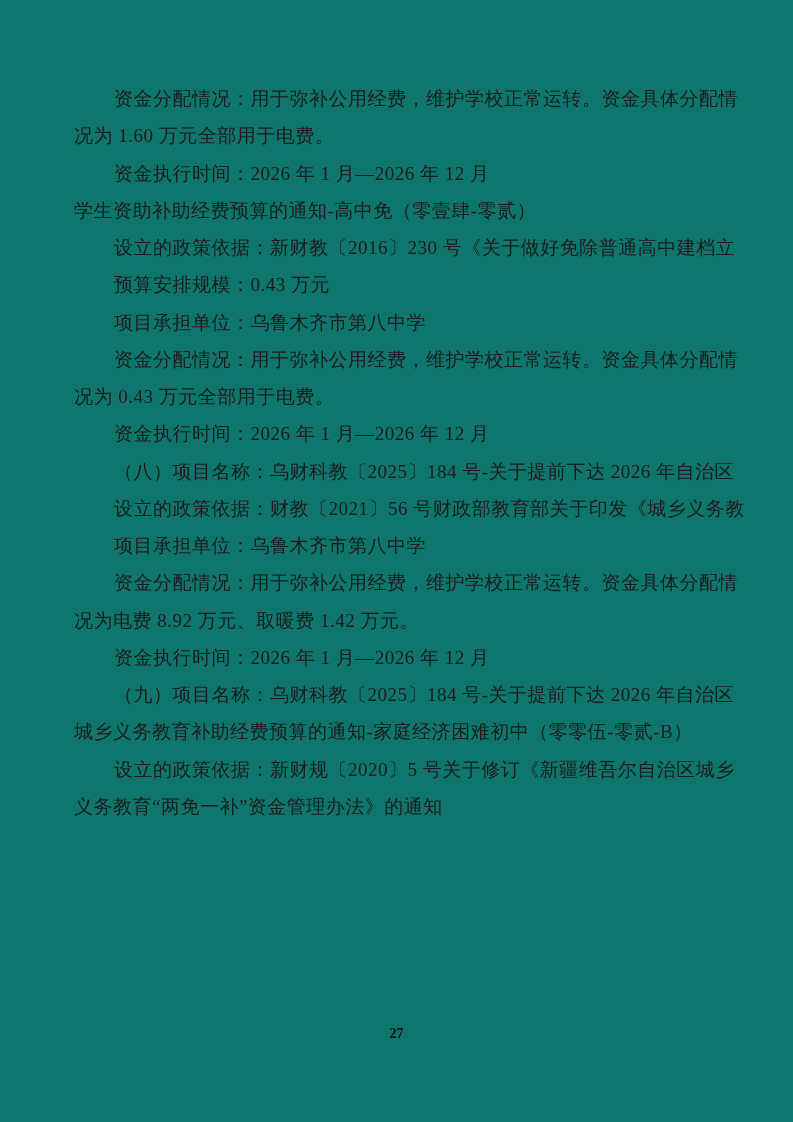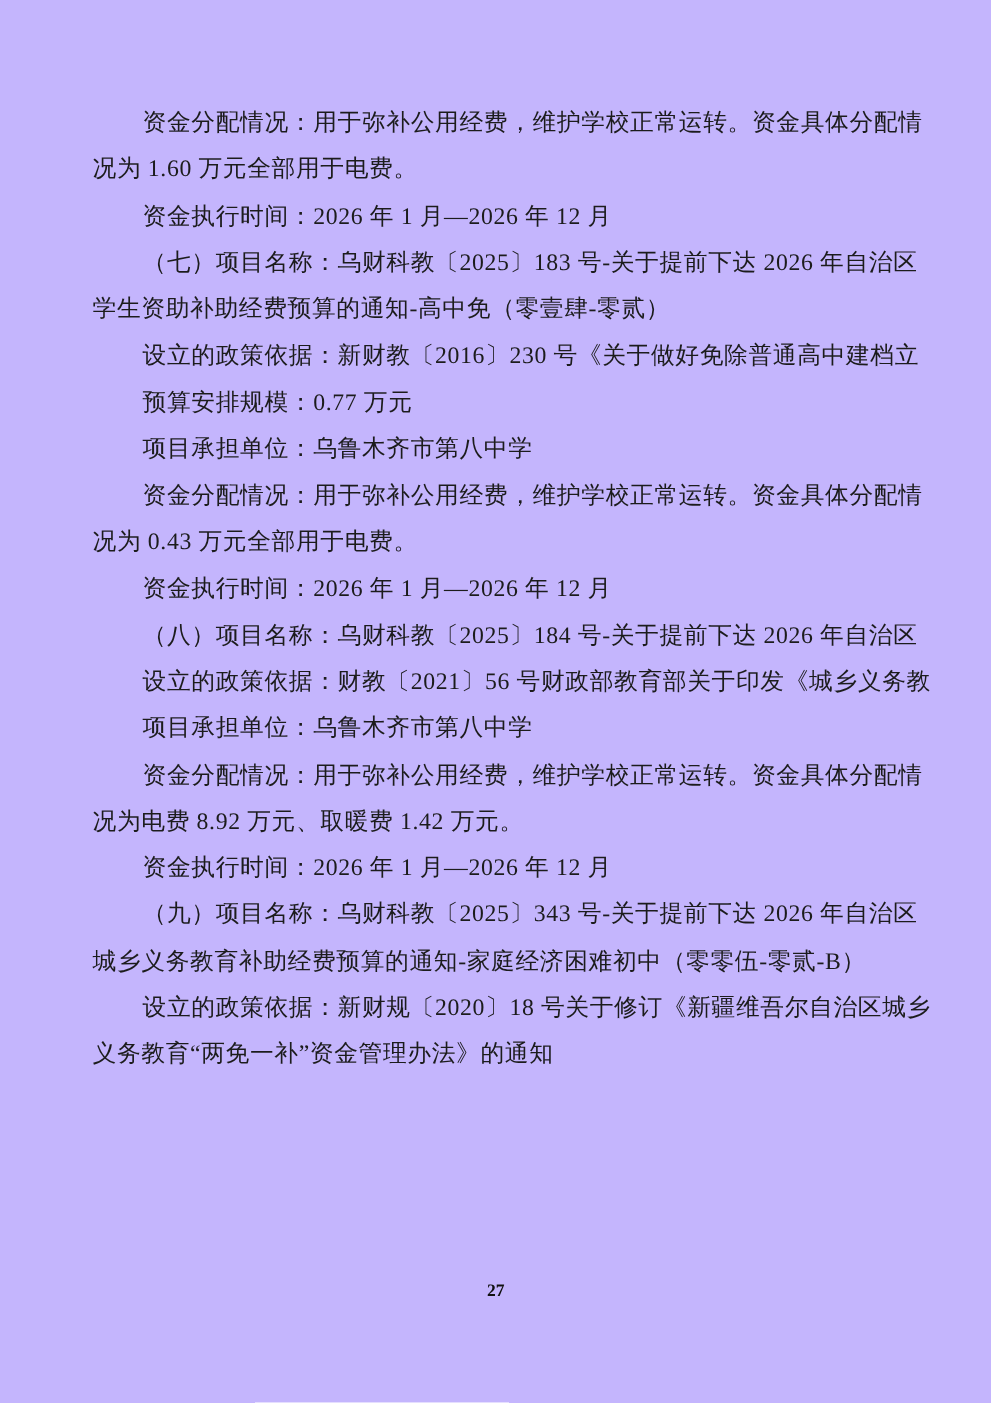--- a/index.html
+++ b/index.html
@@ -4,21 +4,21 @@
 <style>
   html, body {
     margin: 0;
     padding: 0;
     background: #ffffff;
   }
   .page {
     position: relative;
     width: 793px;
     height: 1122px;
-    background: #c4b5fd;
+    background: #0f766e;
     color: #1c1c1c;
     font-family: "Liberation Serif", "DejaVu Serif", serif;
     overflow: hidden;
   }
   .content {
     position: absolute;
     left: 74px;
     top: 80px;
     width: 648px;
   }
@@ -48,33 +48,32 @@
   }
 </style>
 </head>
 <body>
 
 <div class="page">
   <div class="content">
       <div class="line indent">资金分配情况：用于弥补公用经费，维护学校正常运转。资金具体分配情</div>
       <div class="line">况为 1.60 万元全部用于电费。</div>
       <div class="line indent">资金执行时间：2026 年 1 月—2026 年 12 月</div>
-      <div class="line indent">（七）项目名称：乌财科教〔2025〕183 号-关于提前下达 2026 年自治区</div>
       <div class="line">学生资助补助经费预算的通知-高中免（零壹肆-零贰）</div>
       <div class="line indent">设立的政策依据：新财教〔2016〕230 号《关于做好免除普通高中建档立</div>
-      <div class="line indent">预算安排规模：0.77 万元</div>
+      <div class="line indent">预算安排规模：0.43 万元</div>
       <div class="line indent">项目承担单位：乌鲁木齐市第八中学</div>
       <div class="line indent">资金分配情况：用于弥补公用经费，维护学校正常运转。资金具体分配情</div>
       <div class="line">况为 0.43 万元全部用于电费。</div>
       <div class="line indent">资金执行时间：2026 年 1 月—2026 年 12 月</div>
       <div class="line indent">（八）项目名称：乌财科教〔2025〕184 号-关于提前下达 2026 年自治区</div>
       <div class="line indent">设立的政策依据：财教〔2021〕56 号财政部教育部关于印发《城乡义务教</div>
       <div class="line indent">项目承担单位：乌鲁木齐市第八中学</div>
       <div class="line indent">资金分配情况：用于弥补公用经费，维护学校正常运转。资金具体分配情</div>
       <div class="line">况为电费 8.92 万元、取暖费 1.42 万元。</div>
       <div class="line indent">资金执行时间：2026 年 1 月—2026 年 12 月</div>
-      <div class="line indent">（九）项目名称：乌财科教〔2025〕343 号-关于提前下达 2026 年自治区</div>
+      <div class="line indent">（九）项目名称：乌财科教〔2025〕184 号-关于提前下达 2026 年自治区</div>
       <div class="line">城乡义务教育补助经费预算的通知-家庭经济困难初中（零零伍-零贰-B）</div>
-      <div class="line indent">设立的政策依据：新财规〔2020〕18 号关于修订《新疆维吾尔自治区城乡</div>
+      <div class="line indent">设立的政策依据：新财规〔2020〕5 号关于修订《新疆维吾尔自治区城乡</div>
       <div class="line">义务教育“两免一补”资金管理办法》的通知</div>
     </div>
   <div class="footer">27</div>
 </div>
 
 </body></html>

